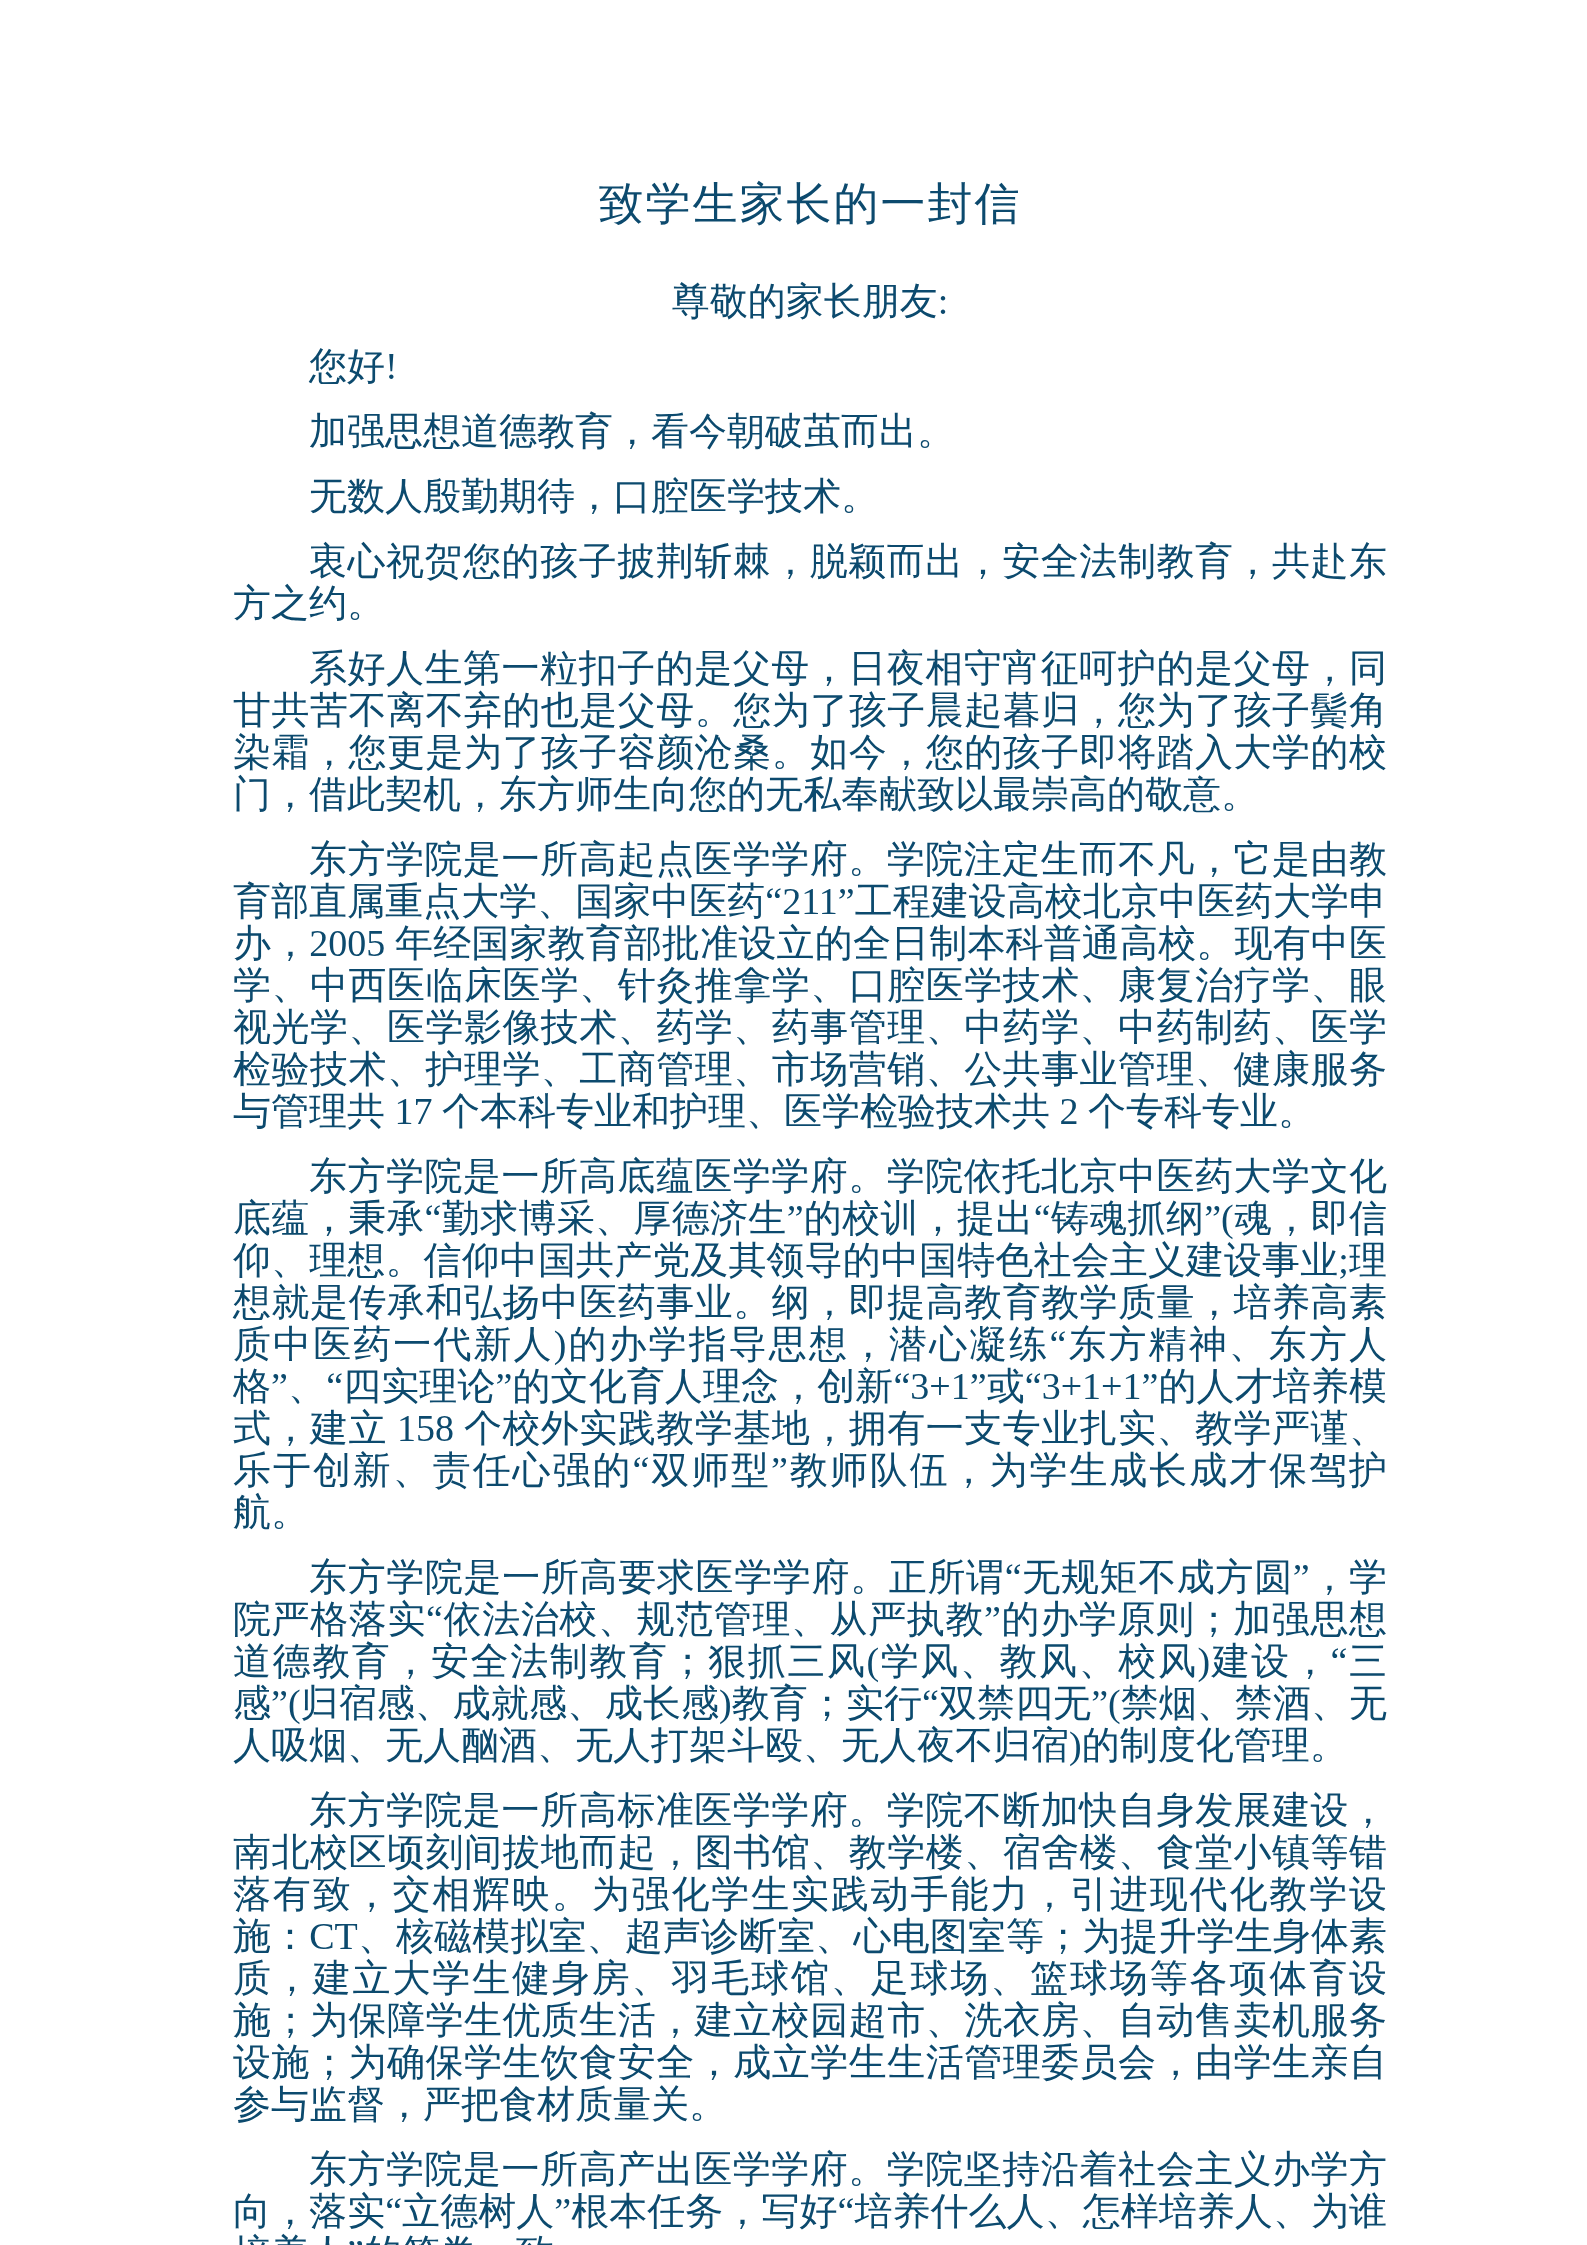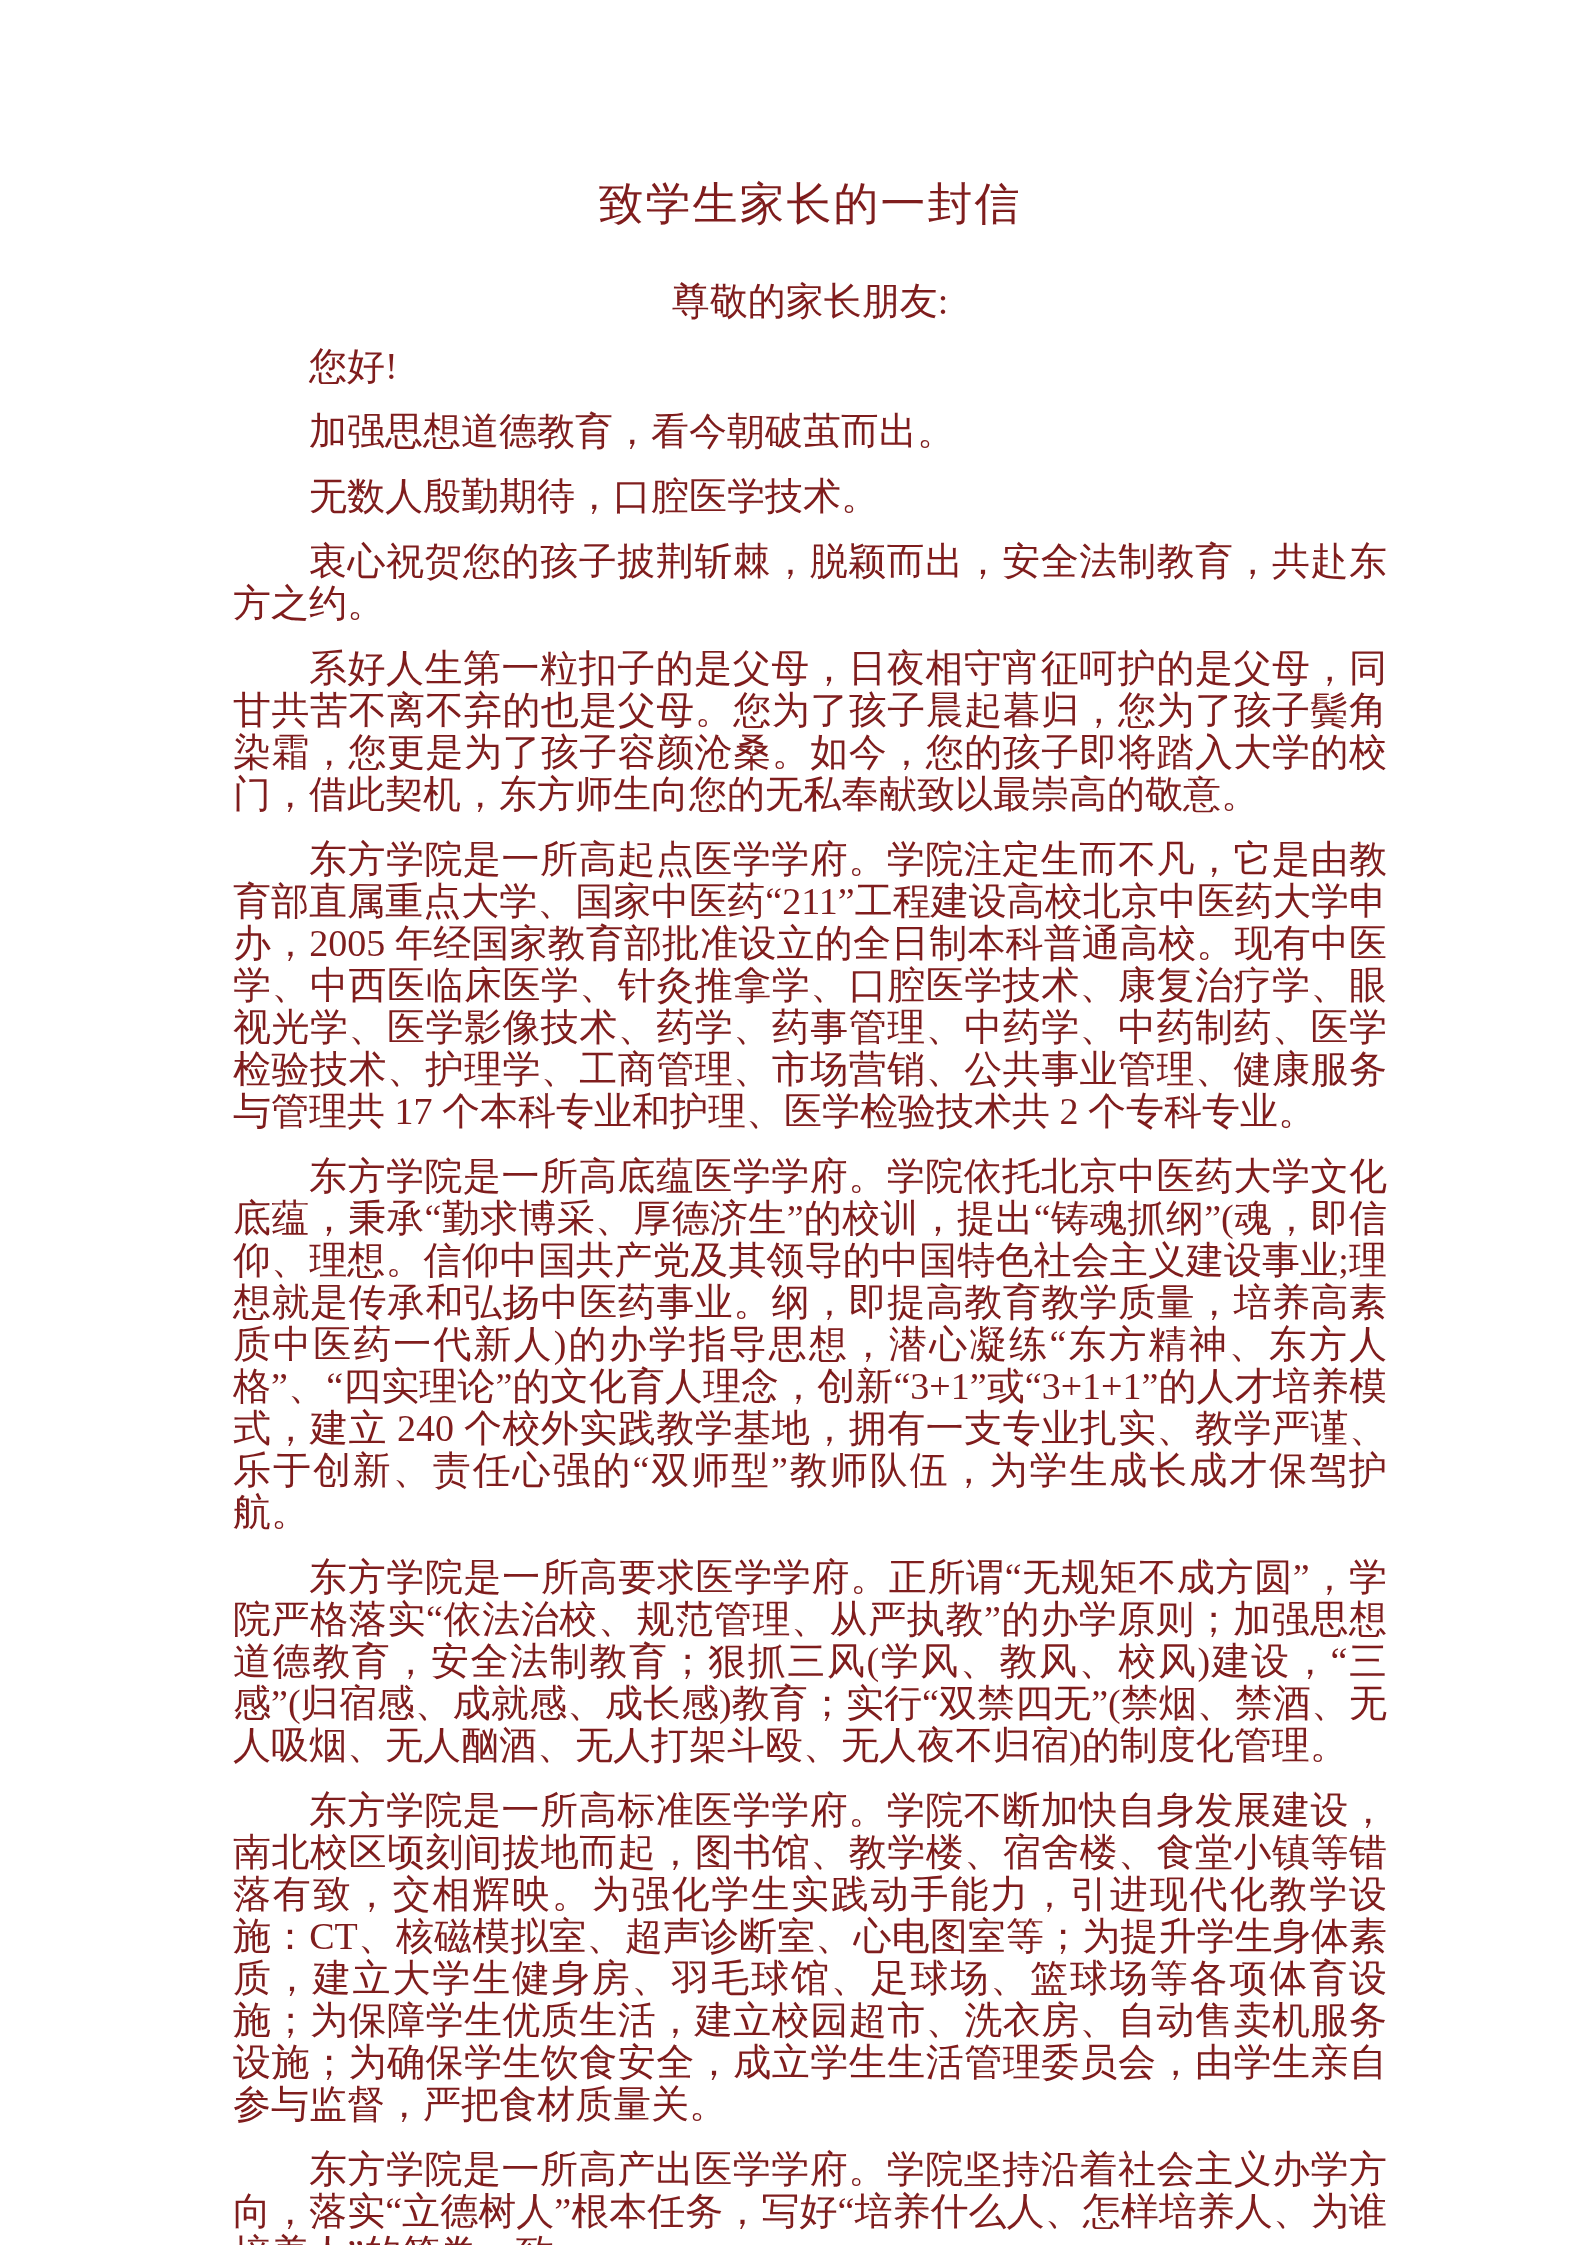--- a/index.html
+++ b/index.html
@@ -7,21 +7,21 @@
     padding: 0;
     background: #ffffff;
   }
   .page {
     position: relative;
     box-sizing: border-box;
     width: 1587px;
     height: 2245px;
     margin: 0 auto;
     background: #ffffff;
-    color: #7f1d1d;
+    color: #0c4a6e;
     font-family: "Liberation Serif", "DejaVu Serif", serif;
     font-size: 38px;
     line-height: 42px;
     padding: 148px 200px 0 233px;
     overflow: hidden;
   }
   .title {
     font-size: 45px;
     line-height: 56px;
     font-weight: 400;
@@ -53,17 +53,17 @@
   <h1 class="title">致学生家长的一封信</h1>
 
   <p class="salutation">尊敬的家长朋友:</p>
 
   <p class="para indent">您好!</p>
   <p class="para indent">加强思想道德教育，看今朝破茧而出。</p>
   <p class="para indent">无数人殷勤期待，口腔医学技术。</p>
   <p class="para indent">衷心祝贺您的孩子披荆斩棘，脱颖而出，安全法制教育，共赴东方之约。</p>
   <p class="para indent">系好人生第一粒扣子的是父母，日夜相守宵征呵护的是父母，同甘共苦不离不弃的也是父母。您为了孩子晨起暮归，您为了孩子鬓角染霜，您更是为了孩子容颜沧桑。如今，您的孩子即将踏入大学的校门，借此契机，东方师生向您的无私奉献致以最崇高的敬意。</p>
   <p class="para indent">东方学院是一所高起点医学学府。学院注定生而不凡，它是由教育部直属重点大学、国家中医药“211”工程建设高校北京中医药大学申办，2005 年经国家教育部批准设立的全日制本科普通高校。现有中医学、中西医临床医学、针灸推拿学、口腔医学技术、康复治疗学、眼视光学、医学影像技术、药学、药事管理、中药学、中药制药、医学检验技术、护理学、工商管理、市场营销、公共事业管理、健康服务与管理共 17 个本科专业和护理、医学检验技术共 2 个专科专业。</p>
-  <p class="para indent">东方学院是一所高底蕴医学学府。学院依托北京中医药大学文化底蕴，秉承“勤求博采、厚德济生”的校训，提出“铸魂抓纲”(魂，即信仰、理想。信仰中国共产党及其领导的中国特色社会主义建设事业;理想就是传承和弘扬中医药事业。纲，即提高教育教学质量，培养高素质中医药一代新人)的办学指导思想，潜心凝练“东方精神、东方人格”、“四实理论”的文化育人理念，创新“3+1”或“3+1+1”的人才培养模式，建立 240 个校外实践教学基地，拥有一支专业扎实、教学严谨、乐于创新、责任心强的“双师型”教师队伍，为学生成长成才保驾护航。</p>
+  <p class="para indent">东方学院是一所高底蕴医学学府。学院依托北京中医药大学文化底蕴，秉承“勤求博采、厚德济生”的校训，提出“铸魂抓纲”(魂，即信仰、理想。信仰中国共产党及其领导的中国特色社会主义建设事业;理想就是传承和弘扬中医药事业。纲，即提高教育教学质量，培养高素质中医药一代新人)的办学指导思想，潜心凝练“东方精神、东方人格”、“四实理论”的文化育人理念，创新“3+1”或“3+1+1”的人才培养模式，建立 158 个校外实践教学基地，拥有一支专业扎实、教学严谨、乐于创新、责任心强的“双师型”教师队伍，为学生成长成才保驾护航。</p>
   <p class="para indent">东方学院是一所高要求医学学府。正所谓“无规矩不成方圆”，学院严格落实“依法治校、规范管理、从严执教”的办学原则；加强思想道德教育，安全法制教育；狠抓三风(学风、教风、校风)建设，“三感”(归宿感、成就感、成长感)教育；实行“双禁四无”(禁烟、禁酒、无人吸烟、无人酗酒、无人打架斗殴、无人夜不归宿)的制度化管理。</p>
   <p class="para indent">东方学院是一所高标准医学学府。学院不断加快自身发展建设，南北校区顷刻间拔地而起，图书馆、教学楼、宿舍楼、食堂小镇等错落有致，交相辉映。为强化学生实践动手能力，引进现代化教学设施：CT、核磁模拟室、超声诊断室、心电图室等；为提升学生身体素质，建立大学生健身房、羽毛球馆、足球场、篮球场等各项体育设施；为保障学生优质生活，建立校园超市、洗衣房、自动售卖机服务设施；为确保学生饮食安全，成立学生生活管理委员会，由学生亲自参与监督，严把食材质量关。</p>
   <p class="para indent last">东方学院是一所高产出医学学府。学院坚持沿着社会主义办学方向，落实“立德树人”根本任务，写好“培养什么人、怎样培养人、为谁培养人”的答卷，致</p>
 </div>
 
 </body></html>

